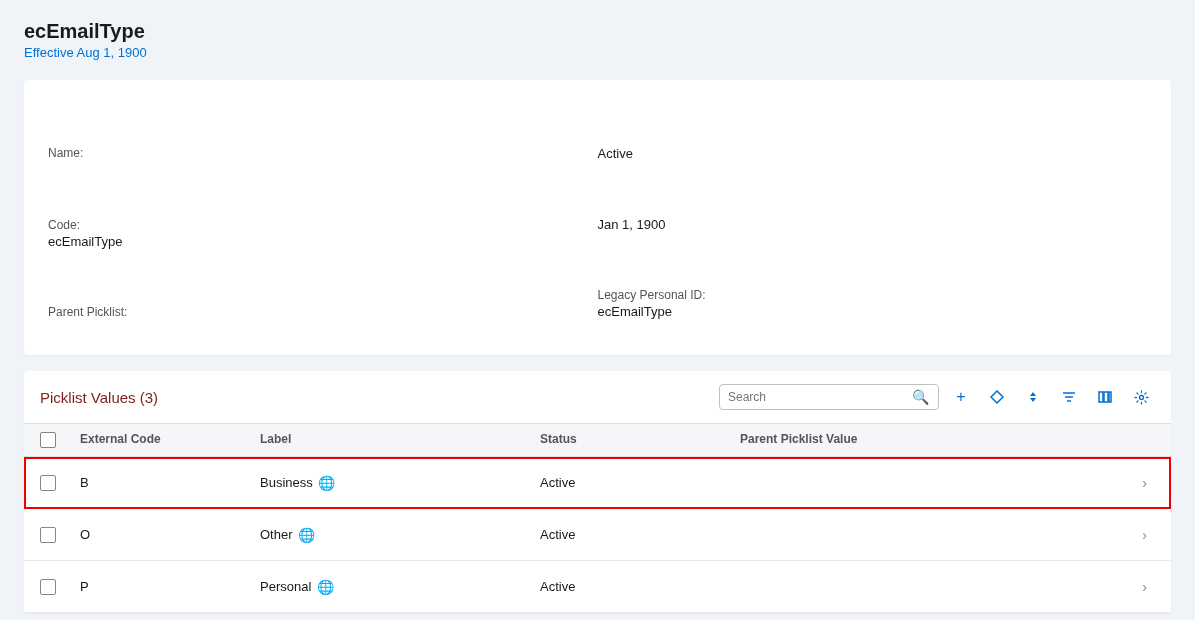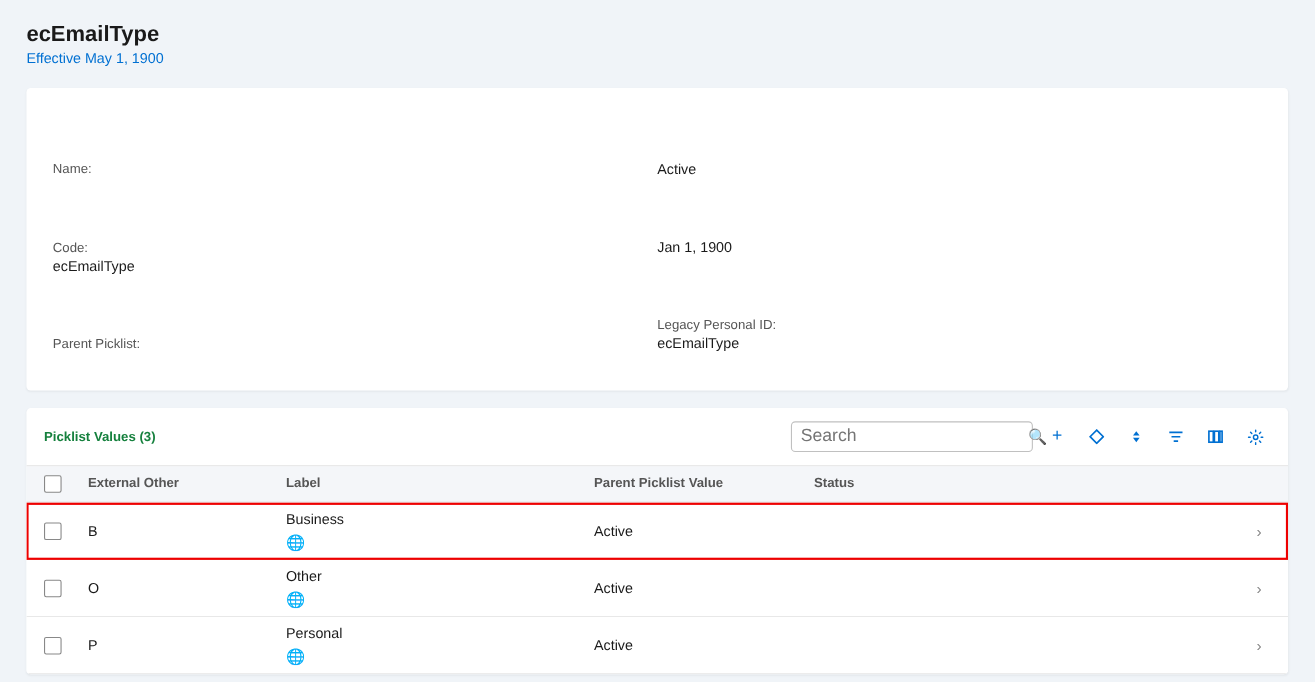--- a/index.html
+++ b/index.html
@@ -59,42 +59,42 @@
       overflow: hidden;
     }
     .picklist-header {
       display: flex;
       align-items: center;
       justify-content: space-between;
       padding: 12px 16px;
       border-bottom: 1px solid #e0e0e0;
     }
     .picklist-title {
-      font-size: 12px;
-      font-weight: 700;
-      color: #15803d;
+      font-size: 15px;
+      font-weight: 400;
+      color: #7f1d1d;
     }
     .picklist-toolbar {
       display: flex;
       align-items: center;
       gap: 8px;
     }
     .search-box {
       display: flex;
       align-items: center;
       border: 1px solid #c0c0c0;
       border-radius: 4px;
       background: #fff;
       padding: 4px 8px;
       width: 220px;
     }
     .search-input {
       border: none;
       outline: none;
-      font-size: 16px;
+      font-size: 12px;
       flex: 1;
       color: #666;
       background: transparent;
     }
     .search-icon {
       color: #666;
       font-size: 14px;
     }
     .toolbar-btn {
       width: 28px;
@@ -148,44 +148,43 @@
       border: 1.5px solid #888;
       border-radius: 2px;
       background: #fff;
       cursor: pointer;
       display: flex;
       align-items: center;
       justify-content: center;
     }
     .label-with-globe {
       display: flex;
-      align-items: flex-start;
+      align-items: center;
       gap: 6px;
-      flex-direction: column;
     }
     .globe-icon {
       color: #0070d2;
       font-size: 14px;
     }
     .chevron-right {
       color: #888;
       font-size: 14px;
       text-align: right;
     }
     .status-active {
       color: #1a1a1a;
     }
   </style>
 </head>
 <body>
 
 <div class="page-container">
 
   <div class="page-title">ecEmailType</div>
-  <div class="effective-date">Effective May 1, 1900</div>
+  <div class="effective-date">Effective Aug 1, 1900</div>
 
   <div class="details-section">
     <div class="details-grid">
 
       <div>
         <div class="field-group">
           <div class="field-label">Name:</div>
           <div class="field-value"></div>
         </div>
         <div class="field-group">
@@ -254,24 +253,24 @@
             <path d="M7.5 1v1.5M7.5 12.5V14M1 7.5h1.5M12.5 7.5H14M2.9 2.9l1.1 1.1M11 11l1.1 1.1M2.9 12.1l1.1-1.1M11 4l1.1-1.1" stroke="#0070d2" stroke-width="1.3" stroke-linecap="round"></path>
           </svg>
         </button>
       </div>
     </div>
 
     <div class="table-header">
       <div class="table-header-cell">
         <div class="checkbox"></div>
       </div>
-      <div class="table-header-cell">External Other</div>
+      <div class="table-header-cell">External Code</div>
       <div class="table-header-cell">Label</div>
+      <div class="table-header-cell">Status</div>
       <div class="table-header-cell">Parent Picklist Value</div>
-      <div class="table-header-cell">Status</div>
       <div class="table-header-cell"></div>
     </div>
 
     <div id="table-body">
     <div class="table-row highlighted">
     <div class="table-cell">
       <div class="checkbox"></div>
     </div>
     <div class="table-cell">B</div>
     <div class="table-cell">

